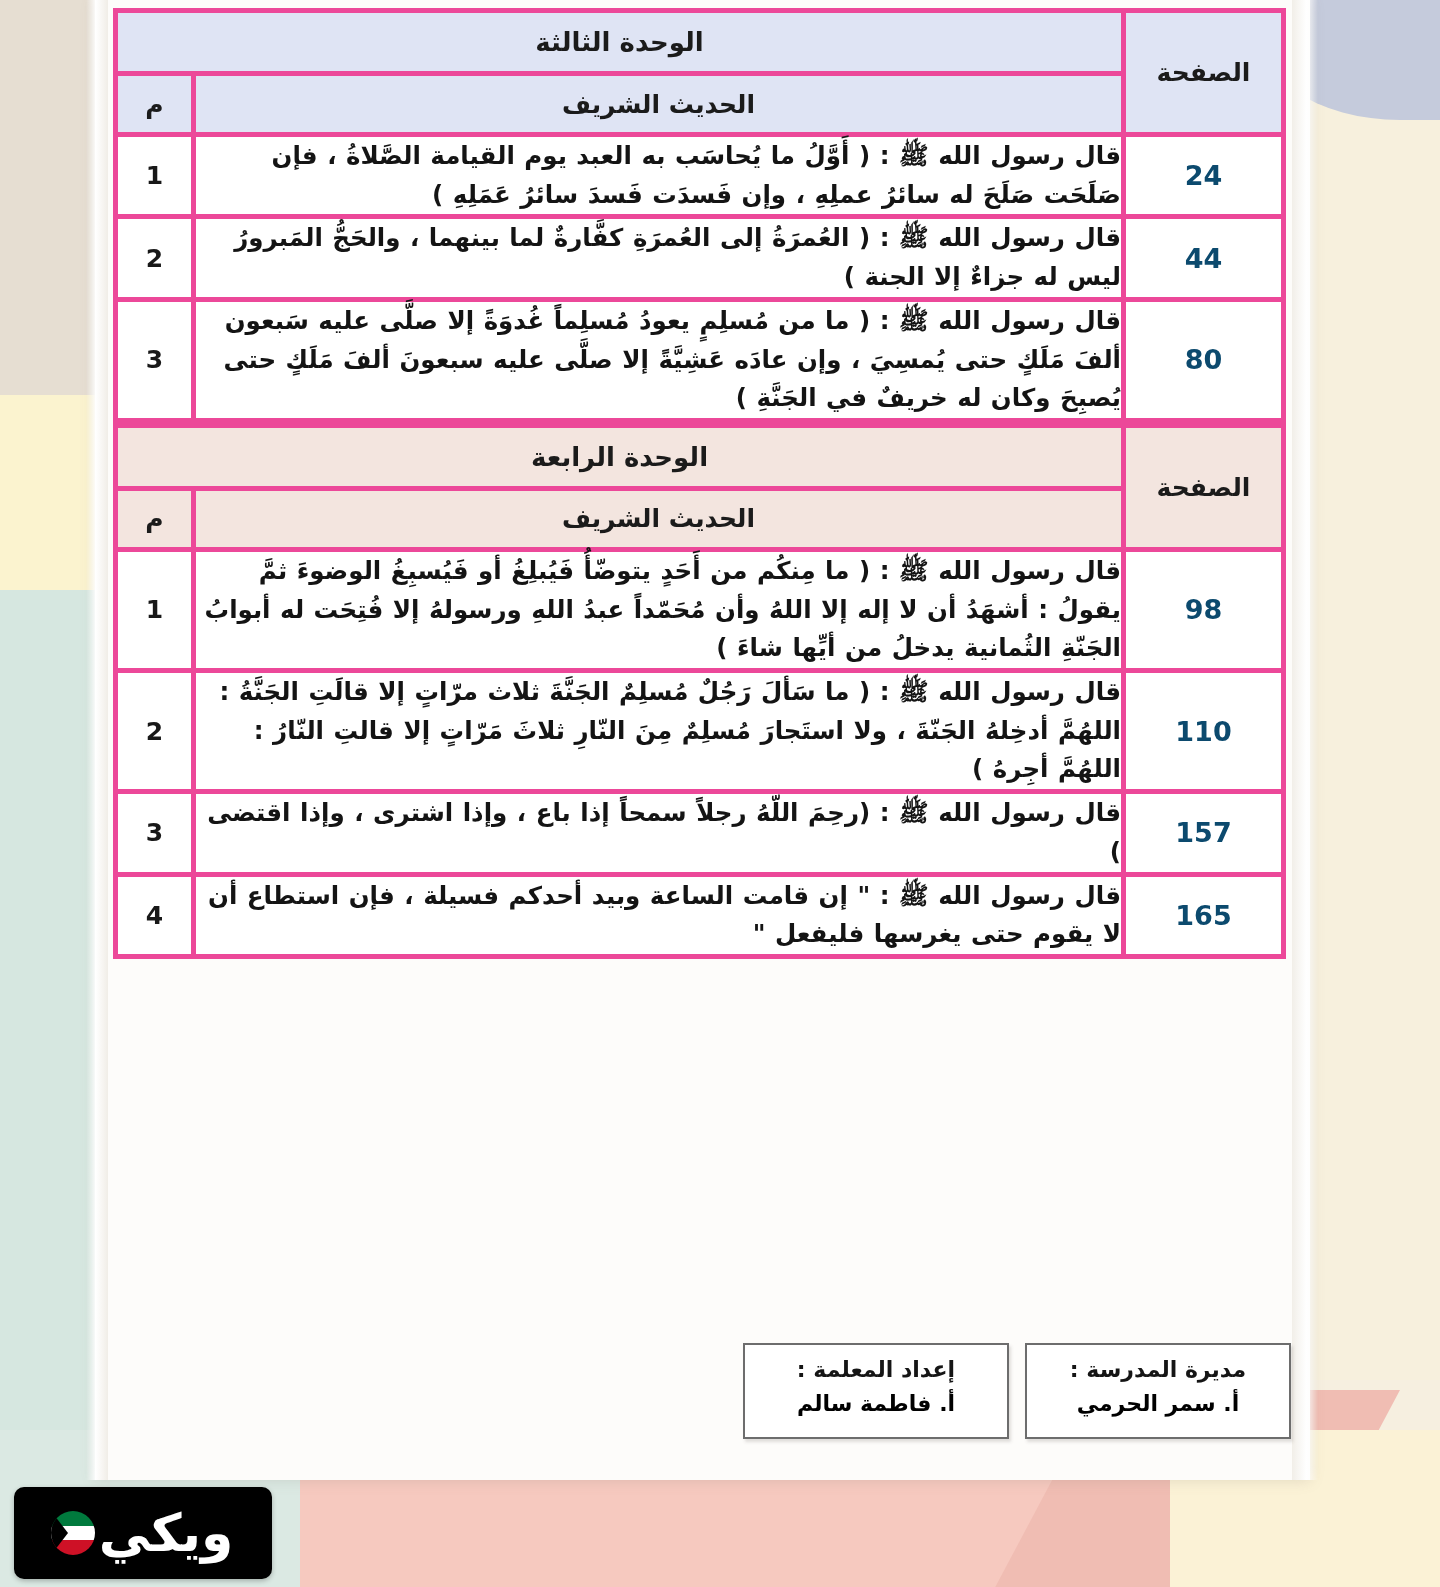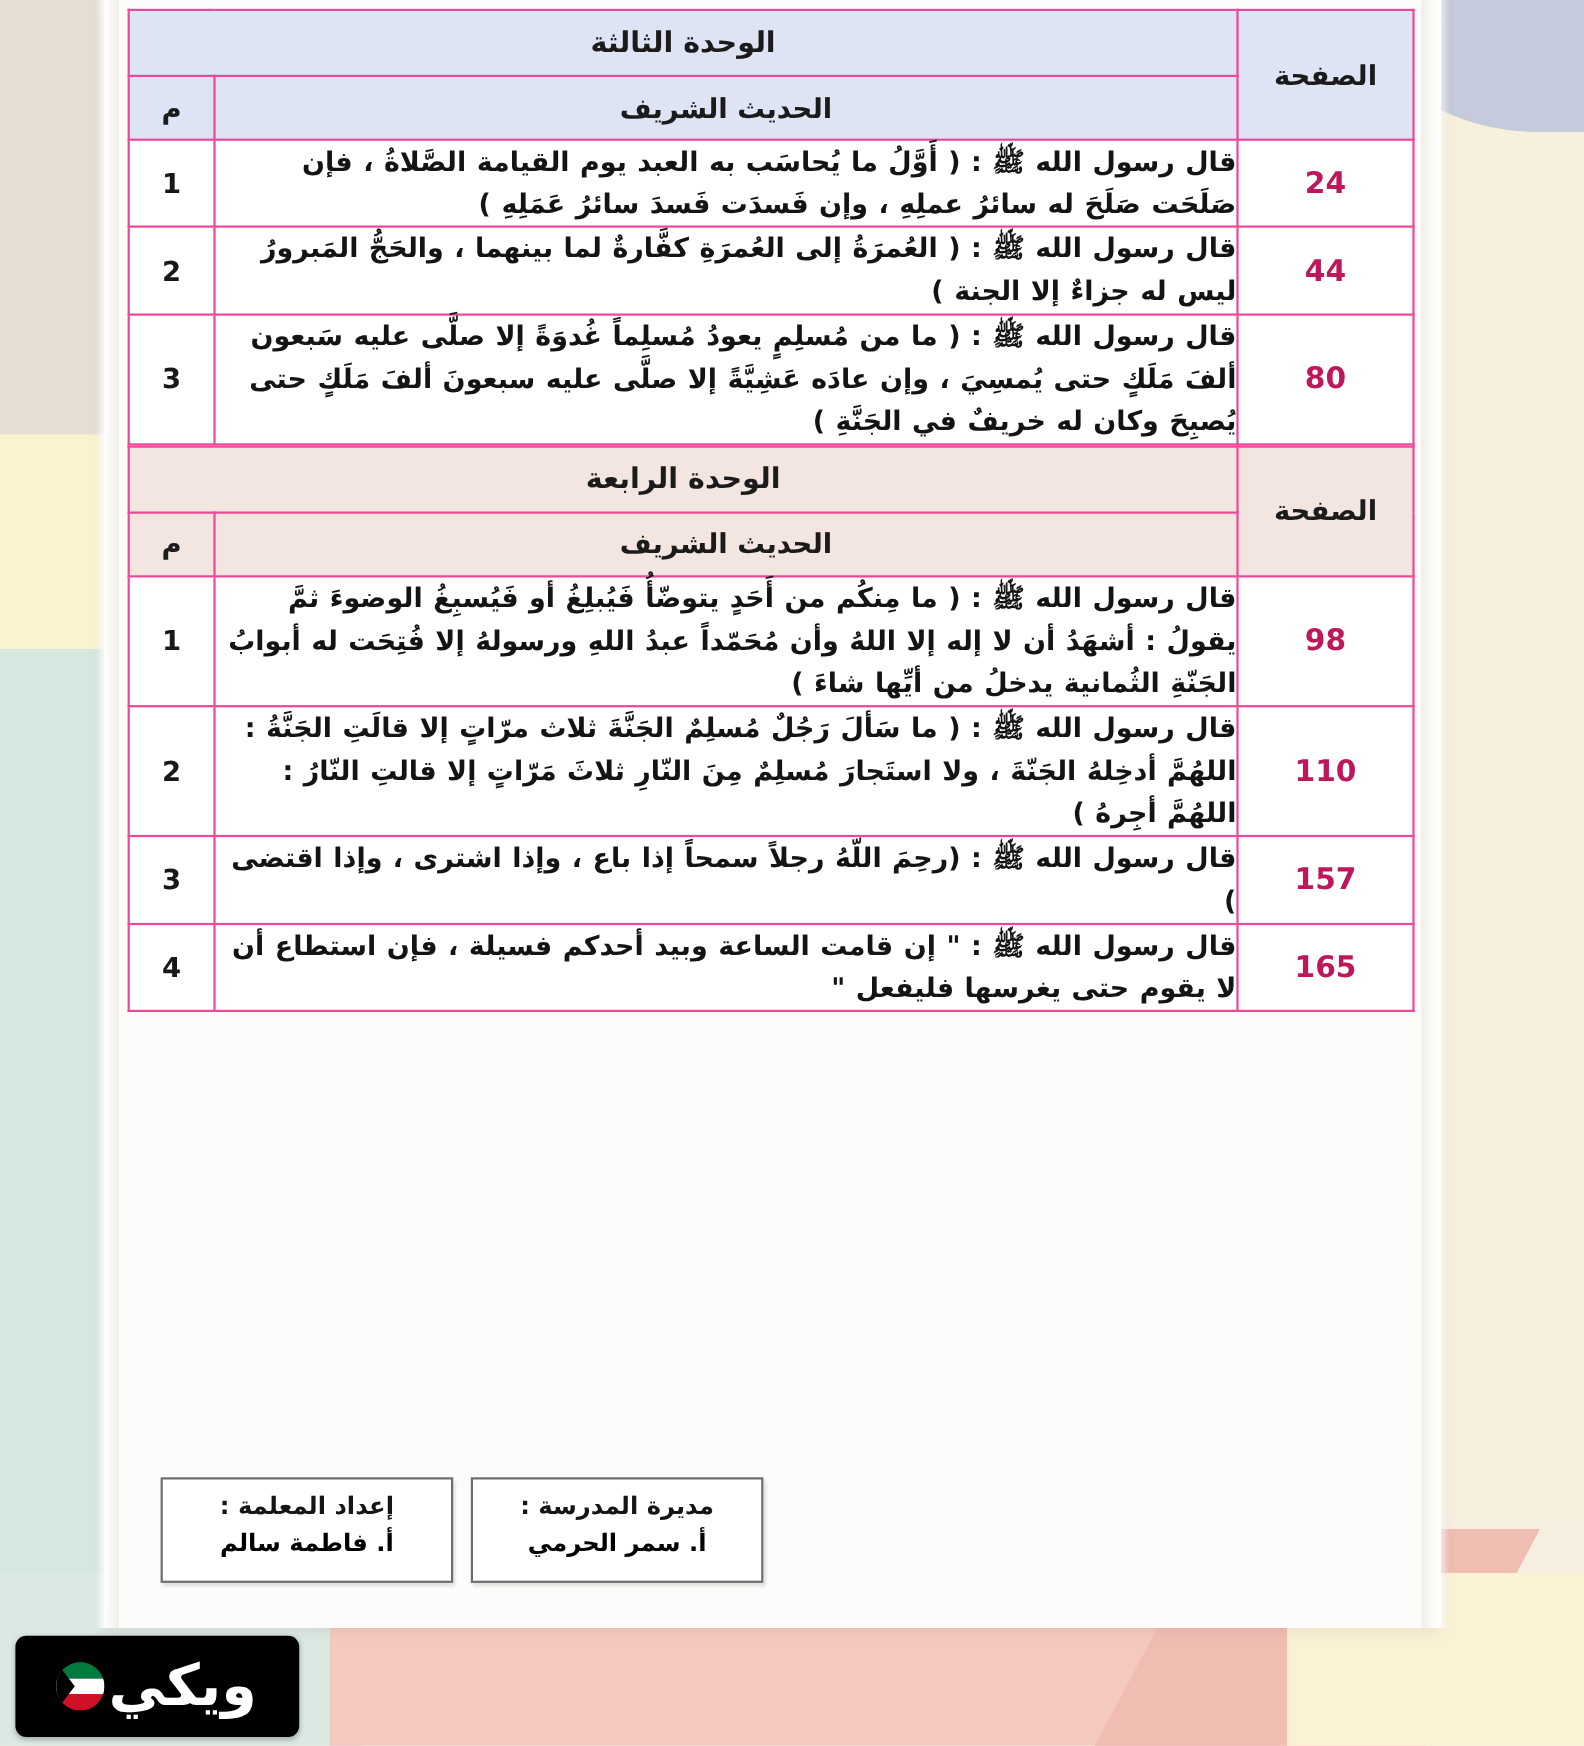--- a/index.html
+++ b/index.html
@@ -139,21 +139,21 @@
     width: 1168px;
     z-index: 6;
   }
   table.sheet {
     width: 100%;
     border-collapse: collapse;
     table-layout: fixed;
     direction: rtl;
   }
   table.sheet td, table.sheet th {
-    border: 2px solid #ec4899;
+    border: 5px solid #ec4899;
     padding: 0;
     vertical-align: middle;
     background: #ffffff;
   }
   col.c-num  { width: 78px; }
   col.c-text { width: 930px; }
   col.c-page { width: 160px; }
 
   .unit-title {
     text-align: center;
@@ -187,41 +187,41 @@
   td.num {
     text-align: center;
     font-size: 25px;
     font-weight: bold;
     color: #181818;
   }
   td.page {
     text-align: center;
     font-size: 27px;
     font-weight: bold;
-    color: #be185d;
+    color: #0c4a6e;
   }
   td.hadith {
     text-align: right;
     font-size: 24.5px;
     font-weight: bold;
     color: #141414;
     line-height: 1.58;
     padding: 13px 16px;
     word-spacing: 1px;
   }
 
   
   #signatures {
     position: absolute;
     left: 146px;
     top: 1343px;
     width: 1145px;
     display: flex;
     flex-direction: row-reverse;
-    justify-content: flex-start;
+    justify-content: flex-end;
     gap: 16px;
     z-index: 6;
   }
   .sig-box {
     background: #ffffff;
     border: 2px solid #6d6d6d;
     width: 266px;
     min-height: 96px;
     box-sizing: border-box;
     padding: 10px 14px 12px 14px;

